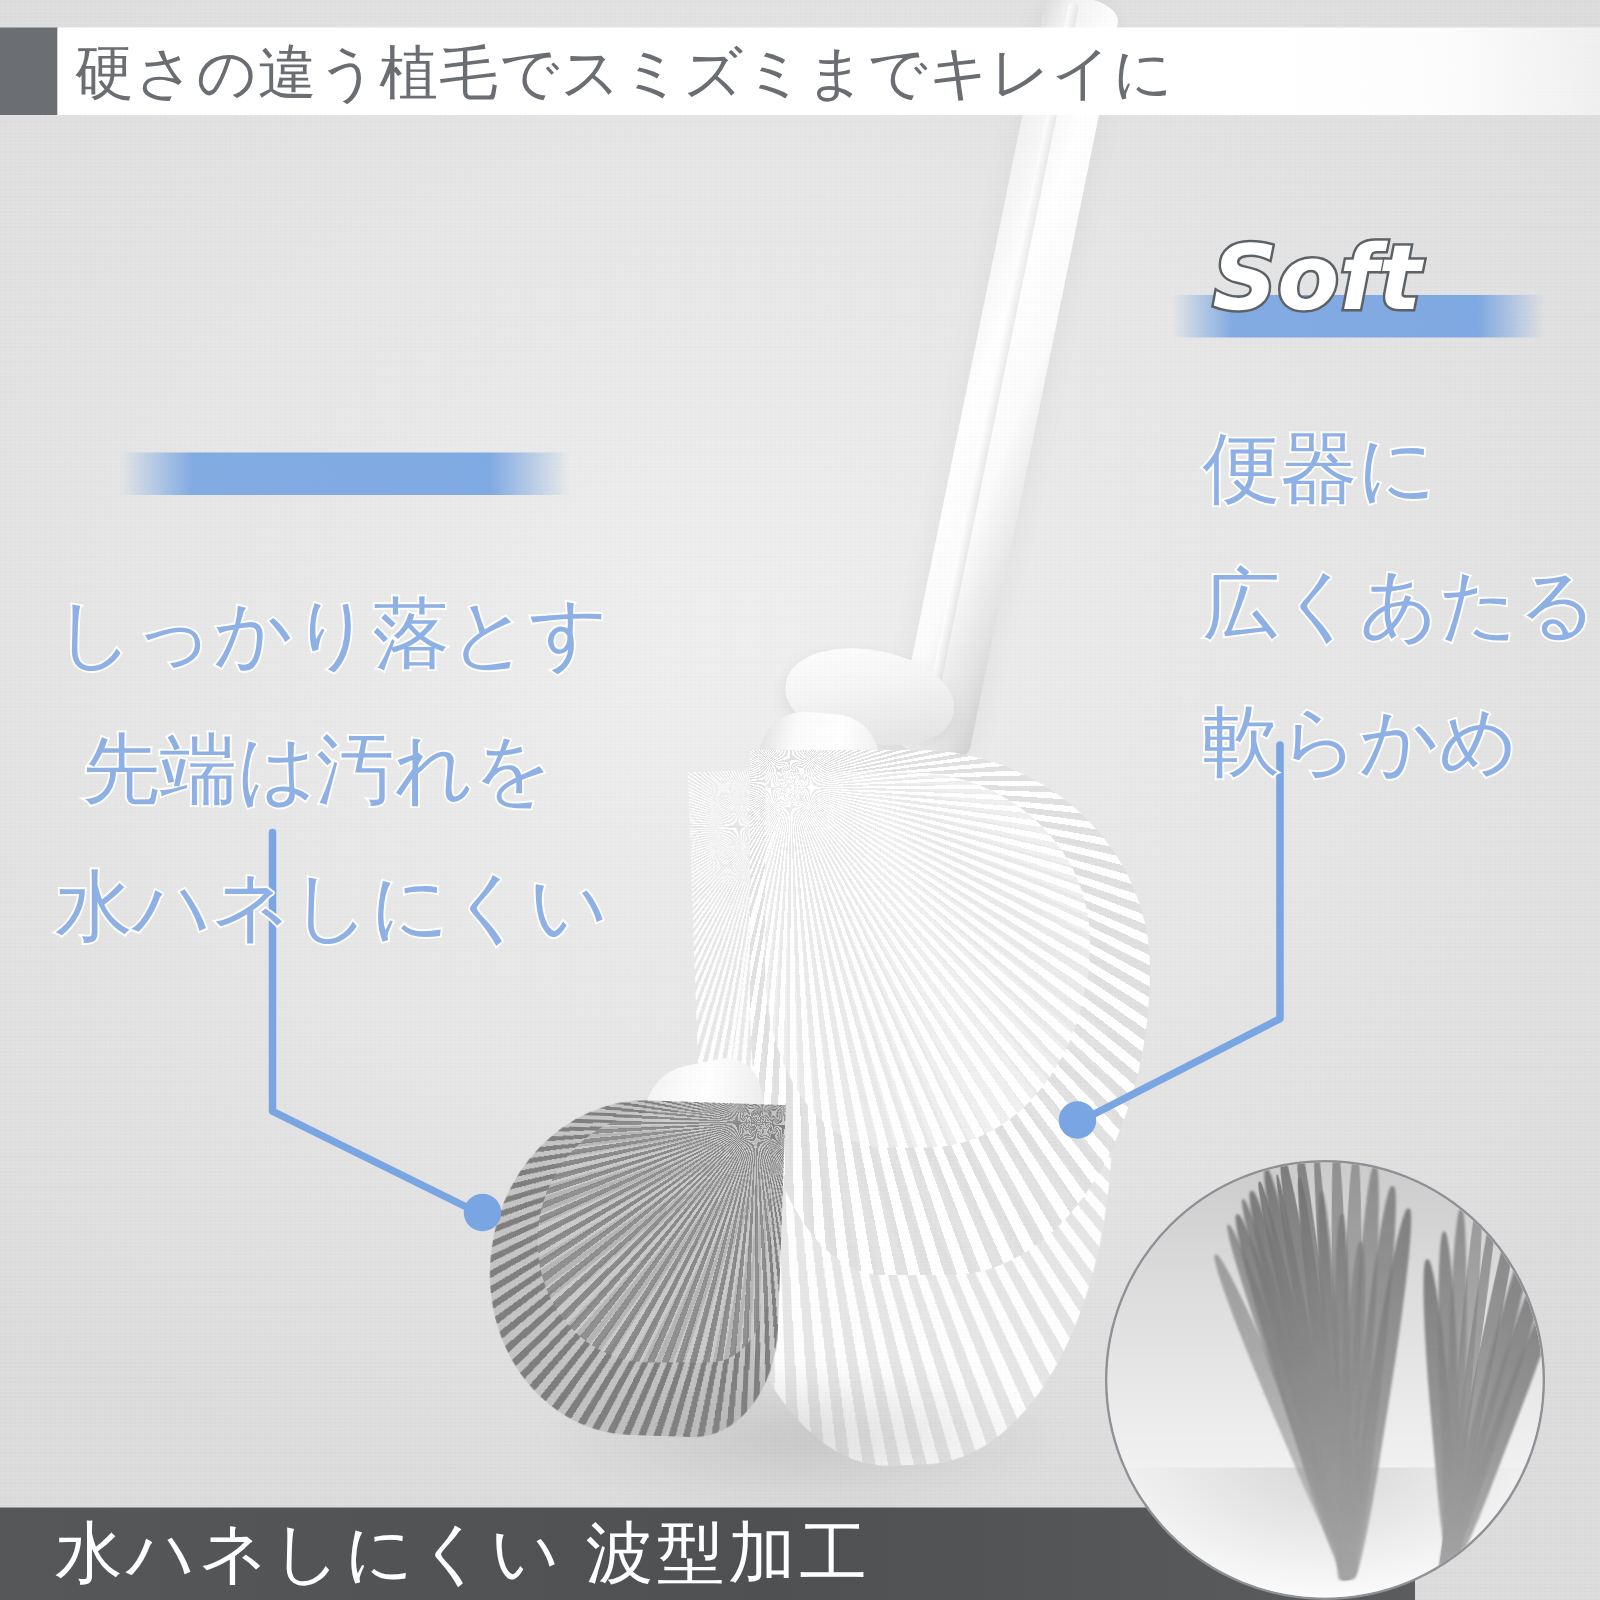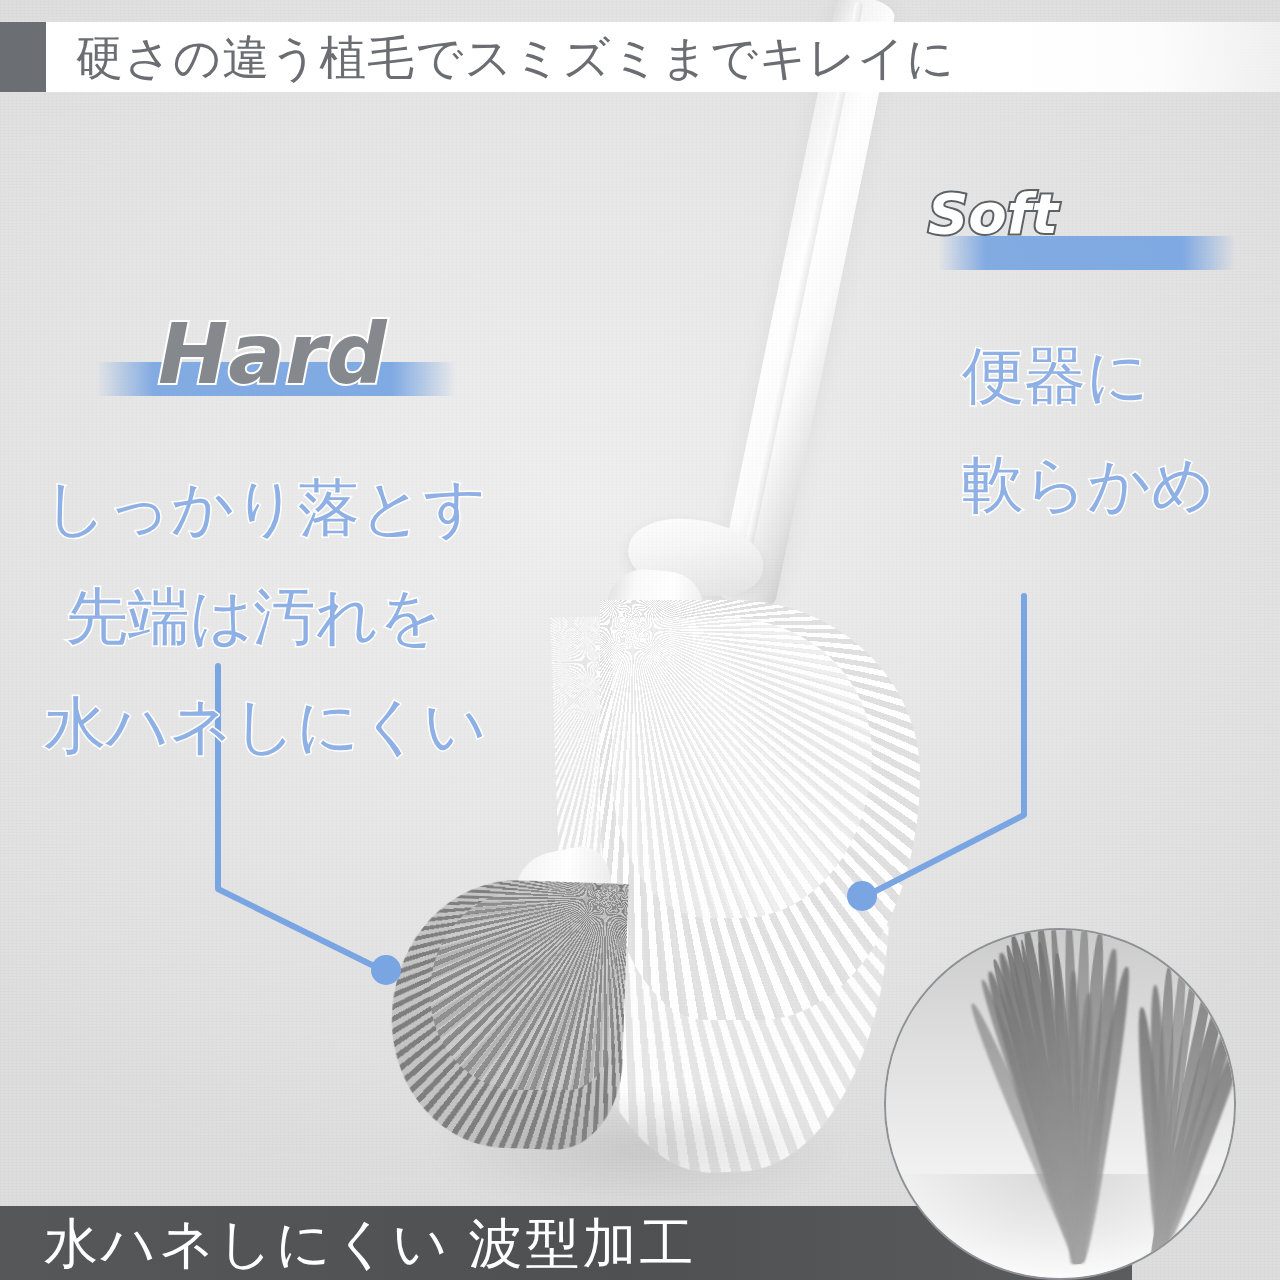--- a/index.html
+++ b/index.html
@@ -130,21 +130,21 @@
     display:flex; align-items:stretch;
   }
   .top-banner-block{ width:46px; background:#6b6e72; flex:0 0 46px; }
   .top-banner-strip{
     flex:1; position:relative;
     background:linear-gradient(to right,#ffffff 0%,#ffffff 78%,rgba(255,255,255,.92) 90%,rgba(255,255,255,.55) 100%);
     display:flex; align-items:center;
   }
   .top-banner-text{
     font-size:47px; color:#6a6d71; letter-spacing:1px;
-    padding-left:30px; white-space:nowrap; font-weight:400;
+    padding-left:14px; white-space:nowrap; font-weight:400;
     line-height:1;
   }
 
   
   .bottom-banner{
     position:absolute; left:0; top:1206px; width:1132px; height:74px;
     background:linear-gradient(to right,#555759 0%,#4e5052 55%,#5a5c5e 100%);
     display:flex; align-items:center;
     z-index:2;
   }
@@ -169,21 +169,21 @@
     font-style:italic; font-weight:700;
     line-height:1; white-space:nowrap;
   }
   .script-hard{
     left:158px; top:312px; font-size:84px;
     color:#85888c;
     -webkit-text-stroke:4px #ffffff;
     paint-order:stroke fill;
   }
   .script-soft{
-    left:928px; top:186px; font-size:56px;
+    left:970px; top:186px; font-size:72px;
     color:#ffffff;
     -webkit-text-stroke:4px #5c6166;
     paint-order:stroke fill;
   }
 
   .jp-block{ position:absolute; white-space:pre; line-height:1.16; }
   .jp-line{
     font-size:62px; color:#8fb0e4;
     -webkit-text-stroke:3px #ffffff;
     paint-order:stroke fill;
@@ -249,33 +249,33 @@
   <svg class="leaders" width="1280" height="1280" viewBox="0 0 1280 1280">
 
     <polyline points="218,666 218,889 382,970" fill="none" stroke="#7aa5e3" stroke-width="6" stroke-linecap="round" stroke-linejoin="round"></polyline>
     <circle cx="386" cy="970" r="15" fill="#7aa5e3"></circle>
 
     <polyline points="1024,596 1024,815 866,896" fill="none" stroke="#7aa5e3" stroke-width="6" stroke-linecap="round" stroke-linejoin="round"></polyline>
     <circle cx="862" cy="896" r="15" fill="#7aa5e3"></circle>
   </svg>
 
   <div class="hl-bar hl-hard"></div>
-  <div class="script script-hard">Hard</div>
 
   <div class="jp-block jp-hard">
     <div class="jp-line">しっかり落とす</div>
     <div class="jp-line">先端は汚れを</div>
     <div class="jp-line">水ハネしにくい</div>
   </div>
 
   <div class="hl-bar hl-soft"></div>
   <div class="script script-soft">Soft</div>
 
   <div class="jp-block jp-soft">
     <div class="jp-line">便器に</div>
+    <div class="jp-line">広くあたる</div>
     <div class="jp-line">軟らかめ</div>
   </div>
 
   <div class="top-banner">
     <div class="top-banner-block"></div>
     <div class="top-banner-strip">
       <div class="top-banner-text">硬さの違う植毛でスミズミまでキレイに</div>
     </div>
   </div>
 

